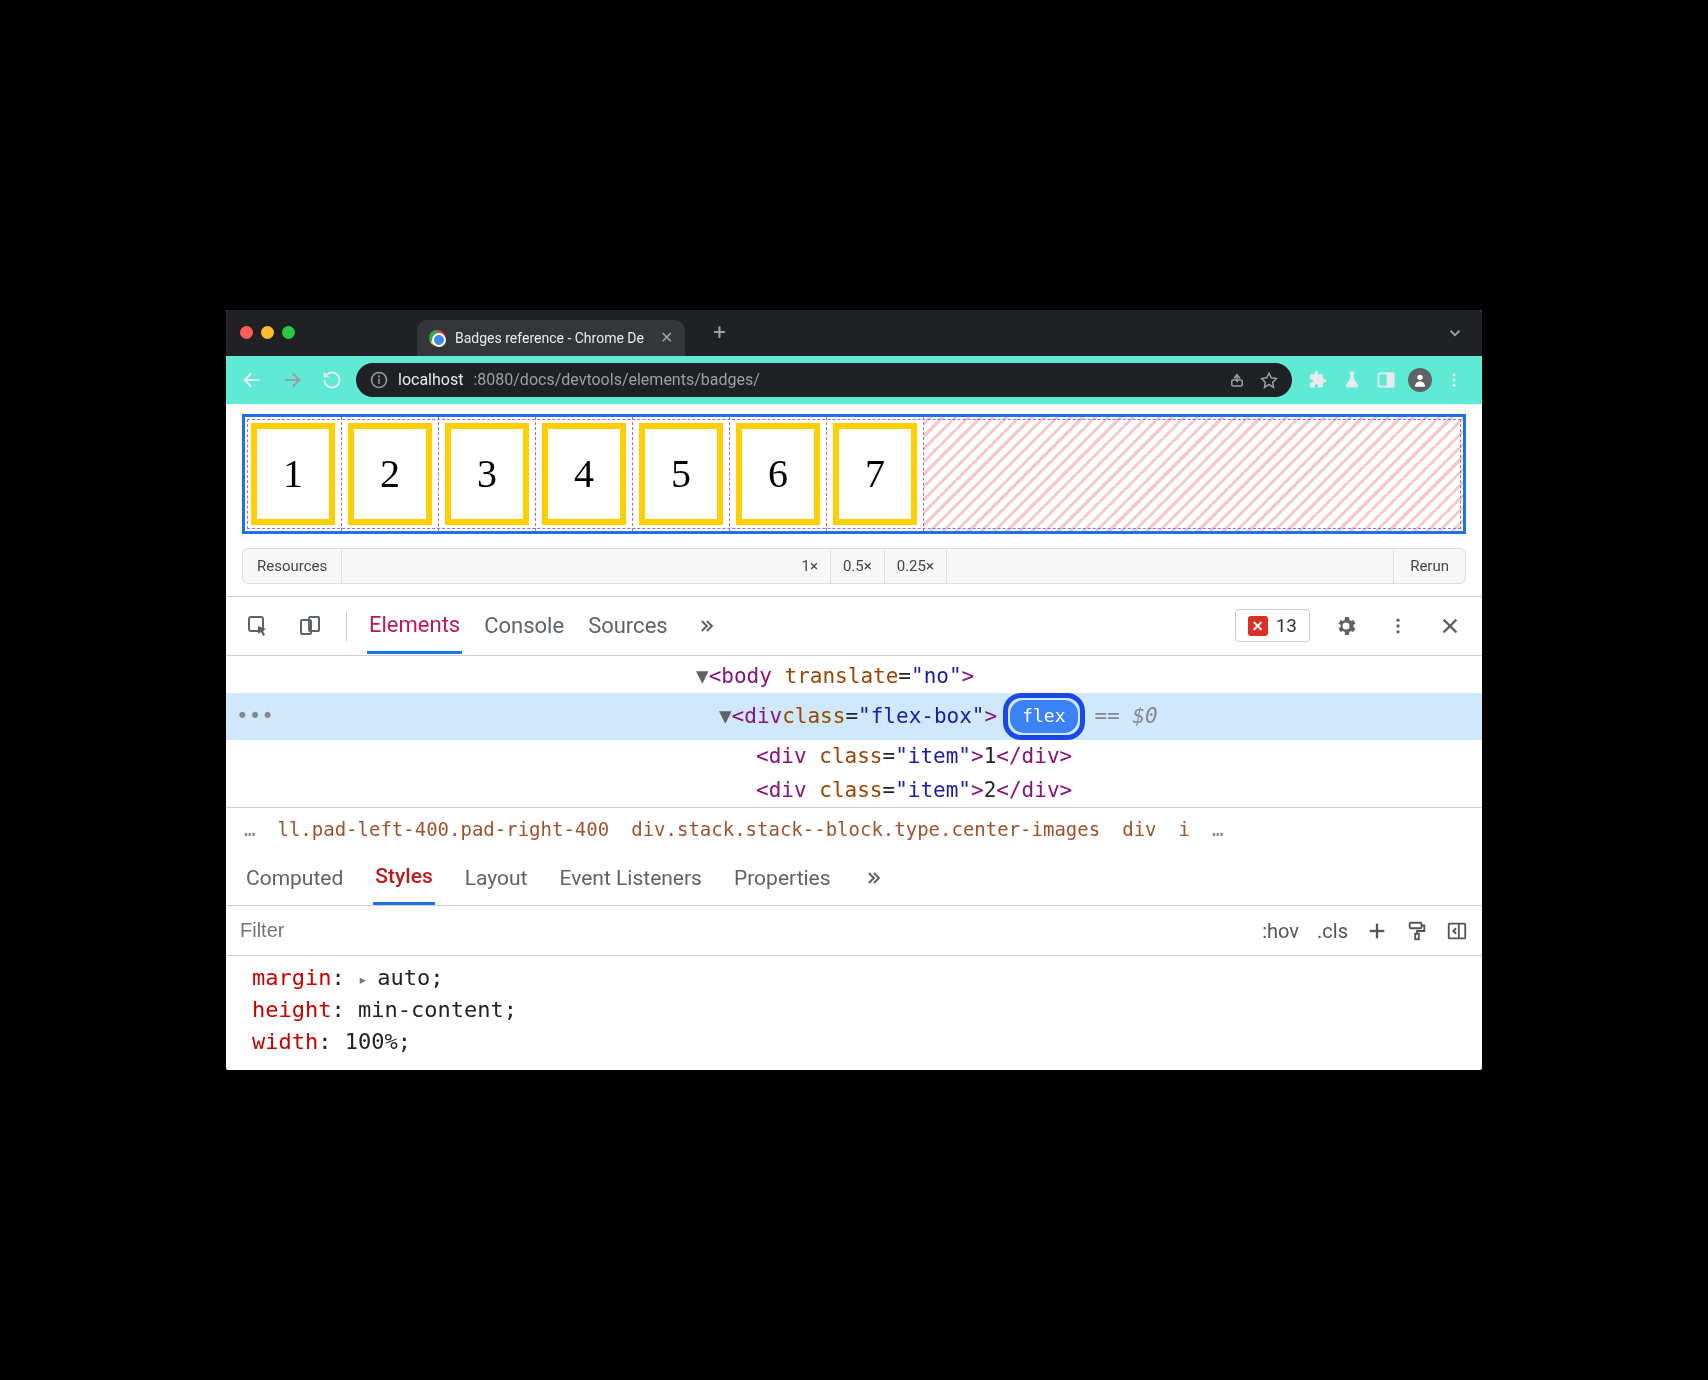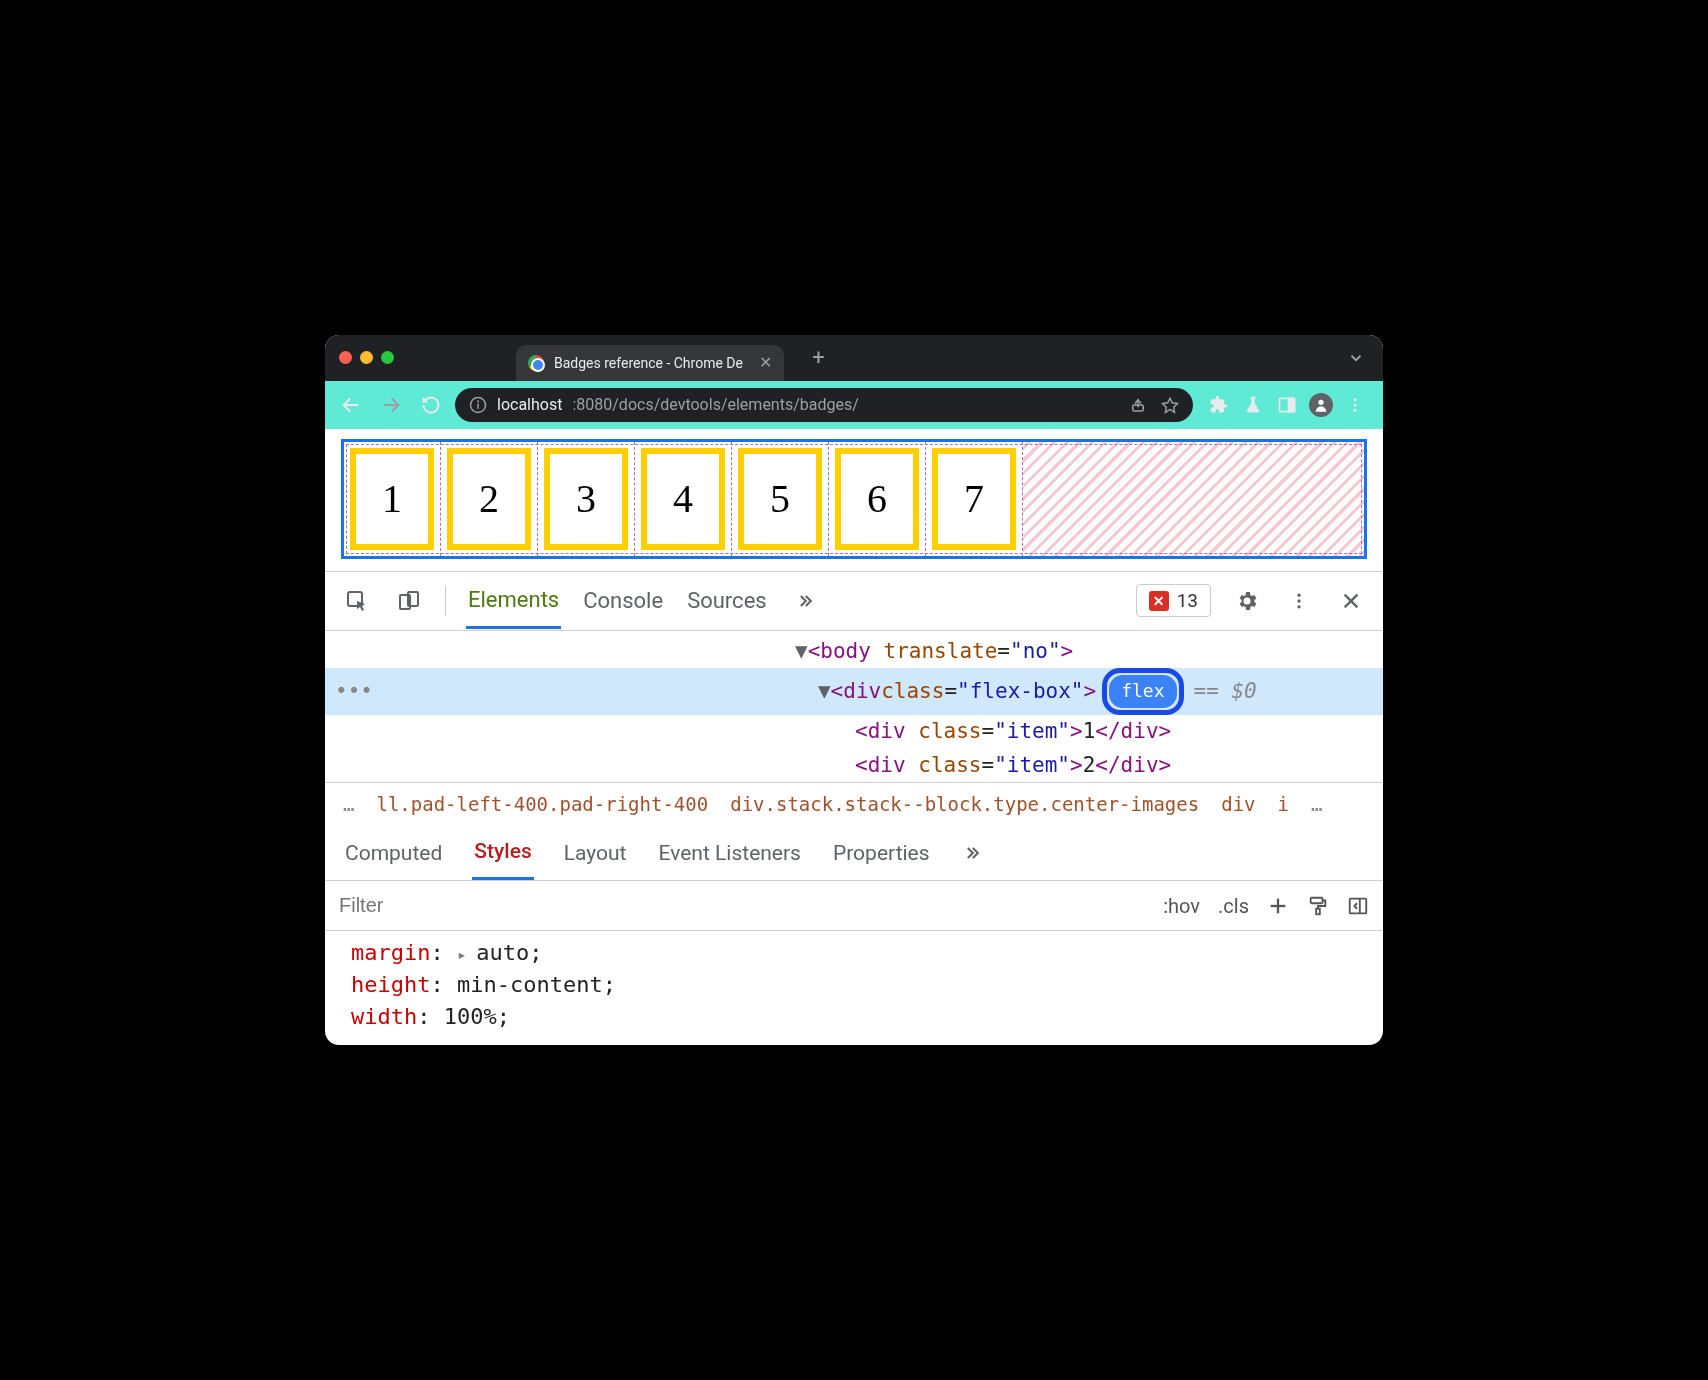--- a/index.html
+++ b/index.html
@@ -7,23 +7,23 @@
   body {
     background: #000;
     font-family: -apple-system, BlinkMacSystemFont, "Segoe UI", Roboto, sans-serif;
     display: flex;
     align-items: center;
     justify-content: center;
     width: 1708px;
     height: 1380px;
   }
   .window {
-    width: 1058px;
+    width: 1256px;
     background: #fff;
-    border-radius: 14px;
+    border-radius: 2px;
     overflow: hidden;
     box-shadow: 0 20px 60px rgba(0,0,0,0.5);
     position: relative;
   }
   
   .tabbar {
     background: #202124;
     display: flex;
     align-items: center;
     height: 46px;
@@ -128,21 +128,21 @@
   
   .dt-header{
     display:flex; align-items:center; gap:20px;
     border-top:1px solid #d0d0d0;
     border-bottom:1px solid #d0d0d0;
     padding: 0 16px; height:60px;
     font-size:22px; color:#333;
     margin-top:6px;
   }
   .dt-header .htab { padding:14px 2px; color:#5f6368; }
-  .dt-header .htab.active { color:#4d7c0f; border-bottom:3px solid #1a73e8; }
+  .dt-header .htab.active { color:#be185d; border-bottom:3px solid #1a73e8; }
   .dt-header .hicon { color:#5f6368; display:flex;align-items:center;justify-content:center;width:32px;height:32px;}
   .dt-header .sep { width:1px; height:30px; background:#ccc;}
   .dt-header .right { margin-left:auto; display:flex; gap:20px; align-items:center;}
   .err-badge{
     border:1px solid #ccc; border-radius:4px; padding:4px 12px;
     display:flex; align-items:center; gap:8px; font-size:19px; color:#333;
   }
   .err-badge .eicon{
     width:20px;height:20px;background:#d93025;border-radius:3px;color:#fff;
     font-size:14px;display:flex;align-items:center;justify-content:center;font-weight:700;
@@ -347,20 +347,31 @@
             <div class="flex-item">5</div>
           </div>
         <div class="flex-slot">
             <div class="flex-item">6</div>
           </div>
         <div class="flex-slot">
             <div class="flex-item">7</div>
           </div>
       </div>
     </div>
+    <div class="vp-controls">
+      <div class="vcbtn">Resources</div>
+      <div class="spacer"></div>
+      <div class="zoom">
+        <span>1×</span>
+        <span>0.5×</span>
+        <span>0.25×</span>
+      </div>
+      <div class="spacer" style="flex:1;border-right:0"></div>
+      <div class="rerun" style="border-left:1px solid #ddd">Rerun</div>
+    </div>
   </div>
 
   <div class="dt-header">
     <div class="hicon">
       <svg width="24" height="24" viewBox="0 0 24 24" fill="none" stroke="currentColor" stroke-width="2">
           <rect x="3" y="3" width="14" height="14" rx="2"></rect>
           <path d="M12 12l8 3-3 2 2 4-2 1-2-4-3 2z" fill="currentColor" stroke="none"></path>
         </svg>
     </div>
     <div class="hicon">

